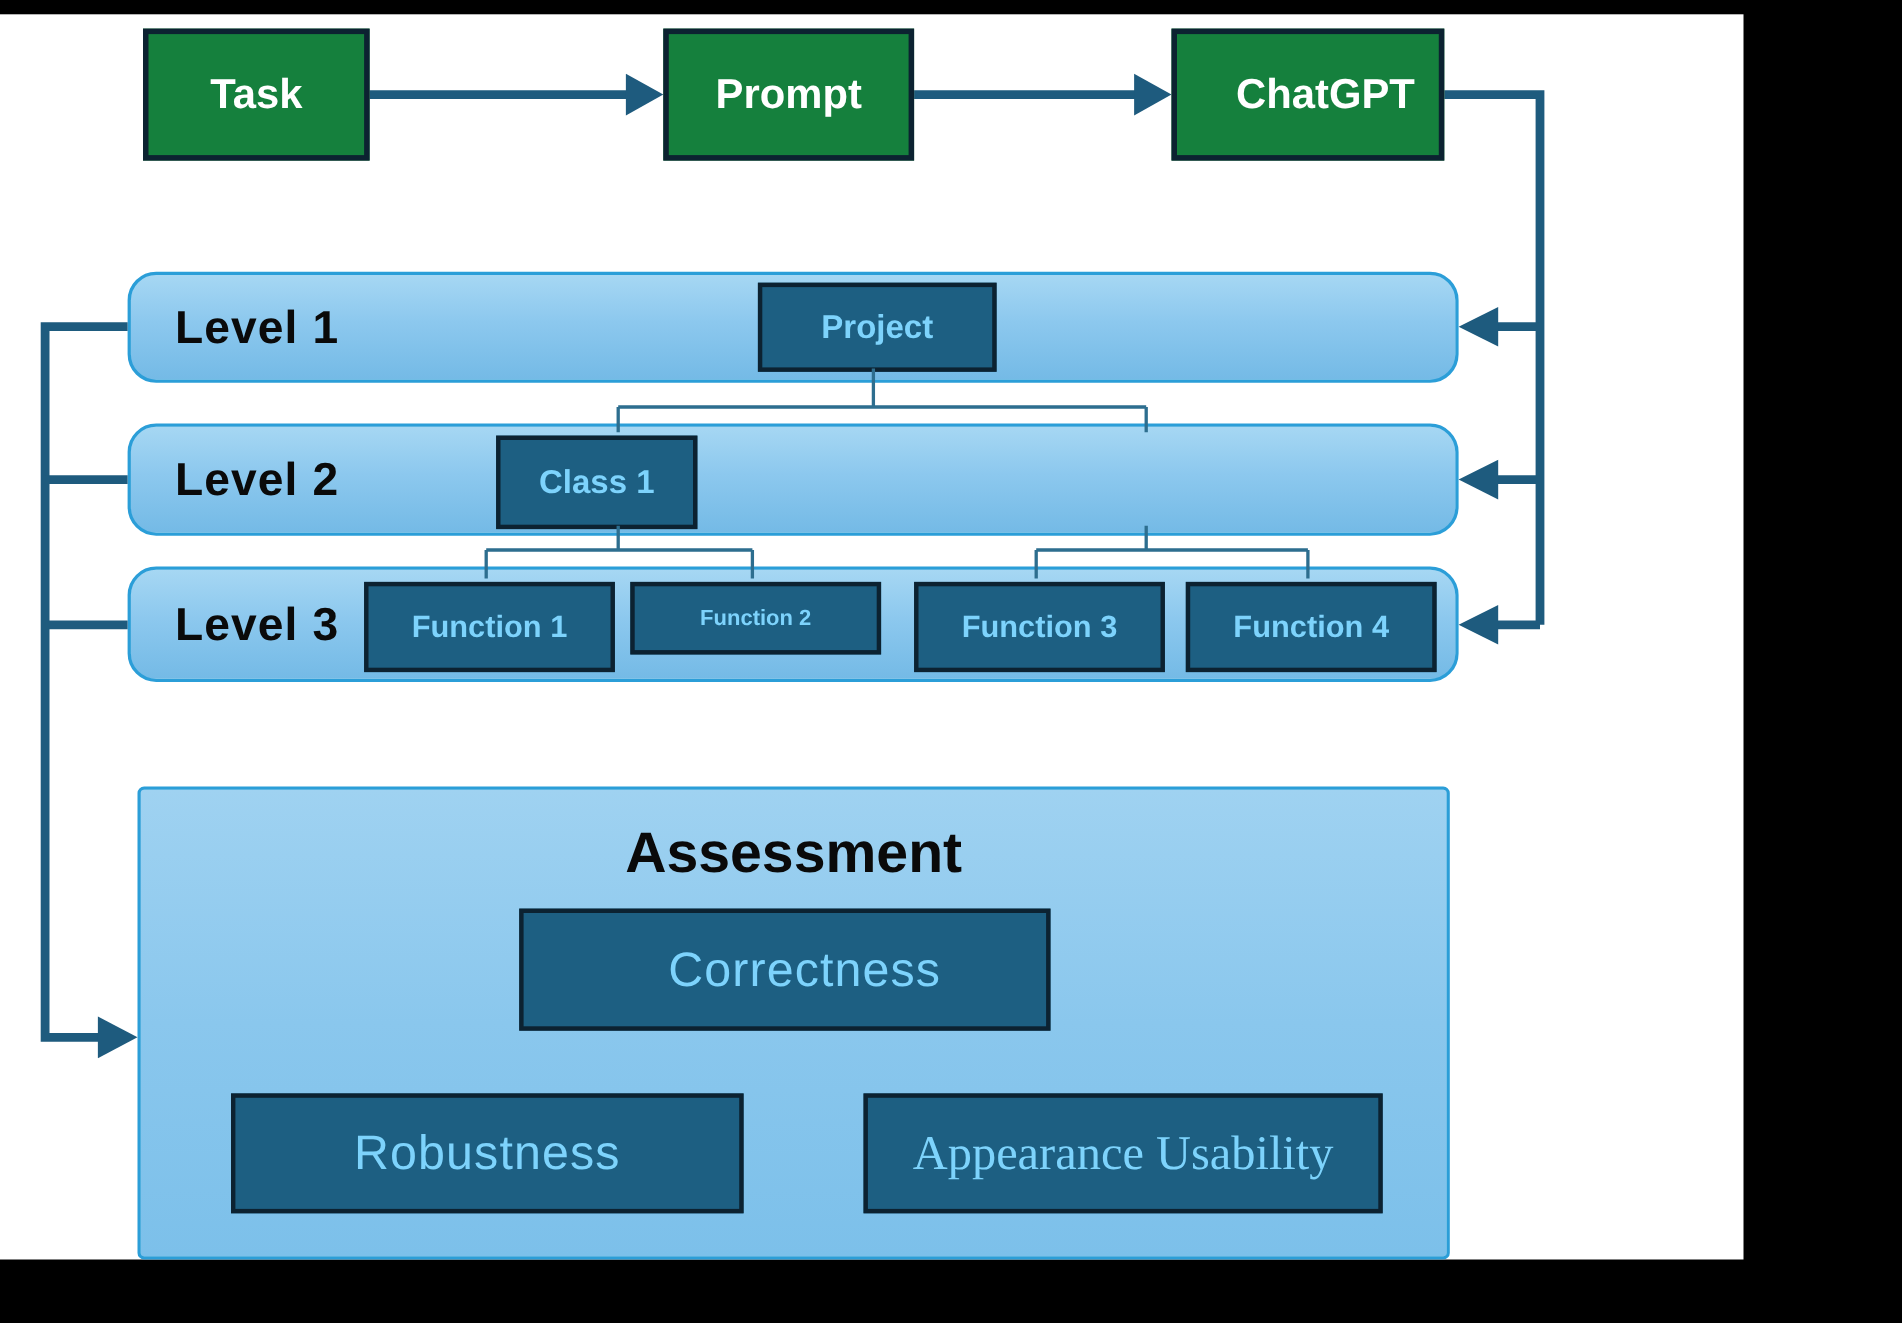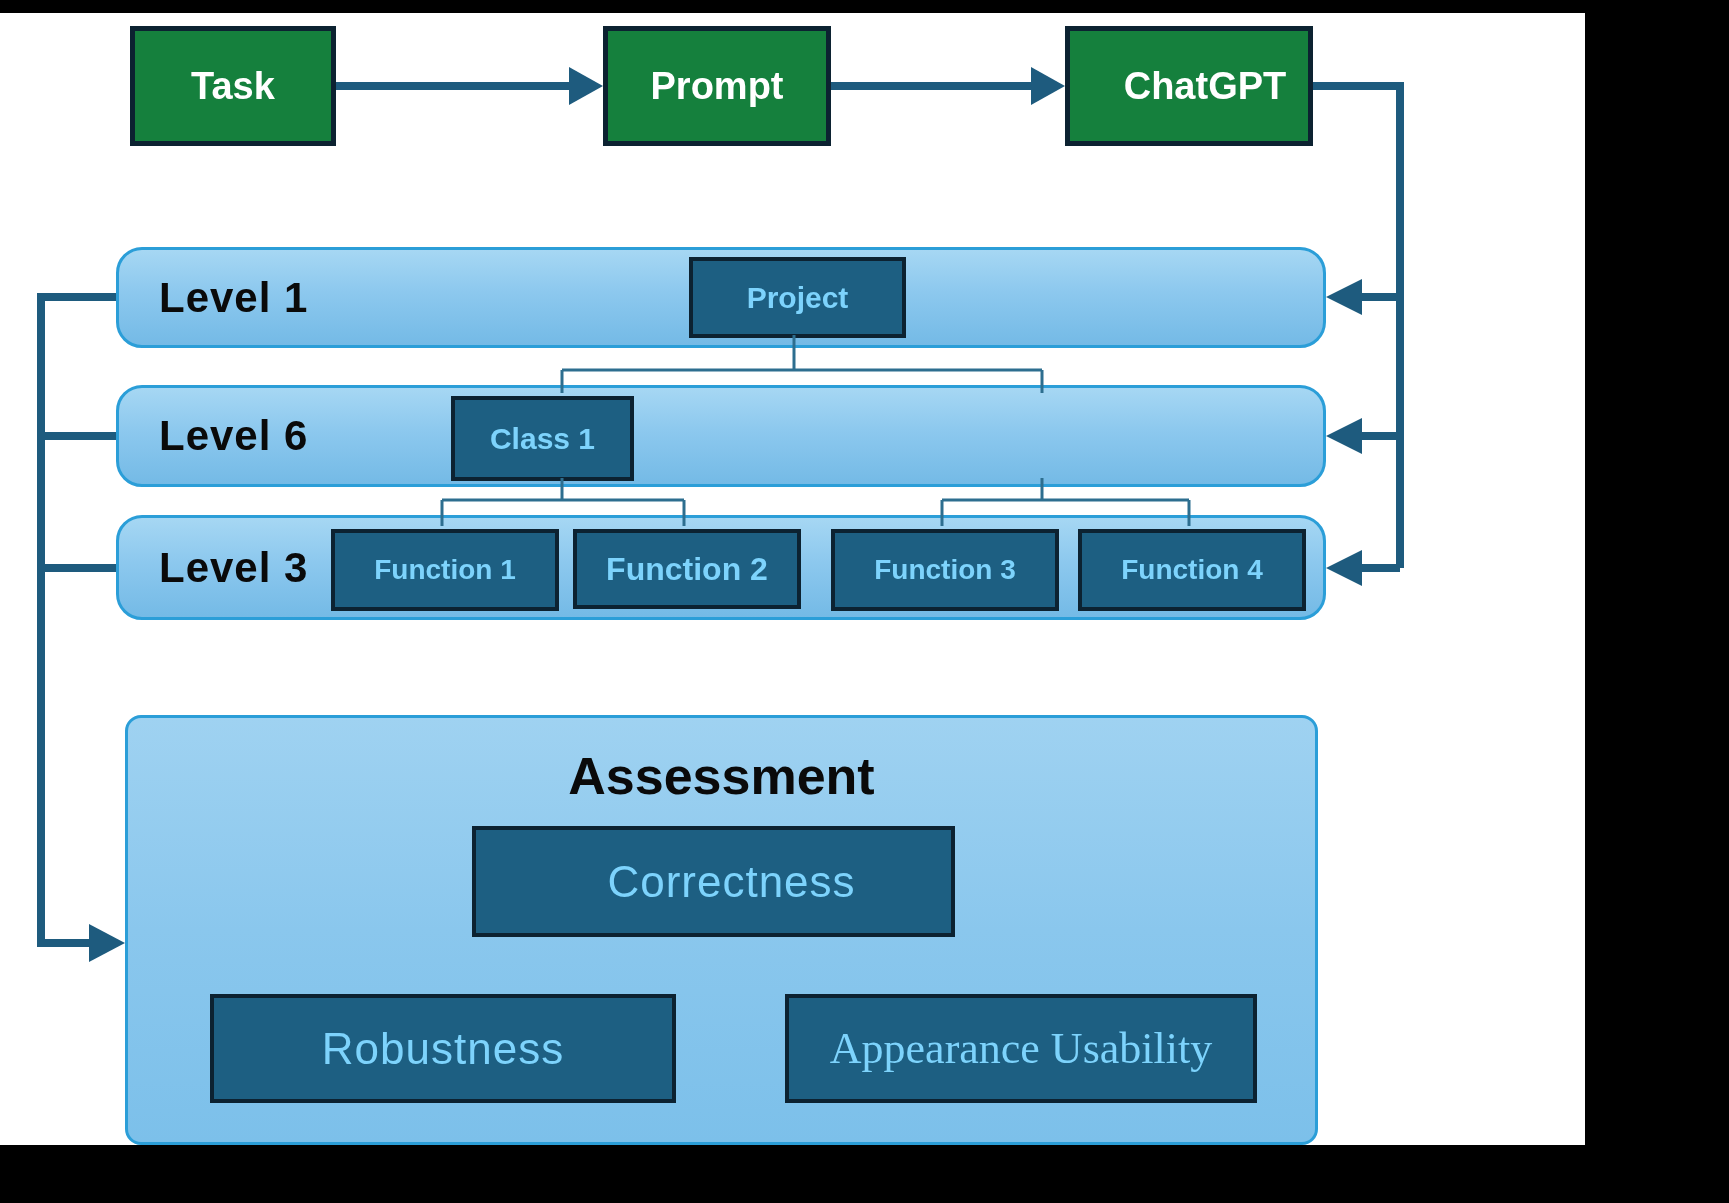--- a/index.html
+++ b/index.html
@@ -73,21 +73,21 @@
     white-space: nowrap;
   }
   .ibox.bold { font-weight: bold; }
   
   .assessment {
     position: absolute;
     box-sizing: border-box;
     left: 125px; top: 715px;
     width: 1193px; height: 430px;
     border: 3px solid #2B9ED8;
-    border-radius: 16px;
+    border-radius: 6px;
     background: linear-gradient(180deg, #9FD2F1 0%, #8AC7ED 50%, #7CC0EA 100%);
     z-index: 1;
   }
   .assessment-title {
     position: absolute;
     left: 0; right: 0;
     top: 28px;
     text-align: center;
     color: #0a0a0a;
     font-weight: bold;
@@ -145,28 +145,28 @@
   <div class="node" style="left:130px; top:26px; width:206px; height:120px;">Task</div>
   <div class="node" style="left:603px; top:26px; width:228px; height:120px;">Prompt</div>
   <div class="node" style="left:1065px; top:26px; width:248px; height:120px;padding-left:32px;">ChatGPT</div>
 
   <div class="row" style="top:247px; height:101px;">
     <span class="row-label">Level 1</span>
     <div class="ibox bold" style="left:570px; top:7px; width:217px; height:81px; font-size:30px;">Project</div>
   </div>
 
   <div class="row" style="top:385px; height:102px;">
-    <span class="row-label">Level 6</span>
+    <span class="row-label">Level 2</span>
     <div class="ibox bold" style="left:332px; top:8px; width:183px; height:85px; font-size:30px;">Class 1</div>
   </div>
 
   <div class="row" style="top:515px; height:105px;">
     <span class="row-label">Level 3</span>
     <div class="ibox bold" style="left:212px; top:11px; width:228px; height:82px; font-size:28px;">Function 1</div>
-    <div class="ibox bold" style="left:454px; top:11px; width:228px; height:80px; font-size:32px;">Function 2</div>
+    <div class="ibox bold" style="left:454px; top:11px; width:228px; height:66px; font-size:20px;">Function 2</div>
     <div class="ibox bold" style="left:712px; top:11px; width:228px; height:82px; font-size:28px;">Function 3</div>
     <div class="ibox bold" style="left:959px; top:11px; width:228px; height:82px; font-size:28px;">Function 4</div>
   </div>
 
   <div class="assessment">
     <div class="assessment-title">Assessment</div>
     <div class="ibox light-sans" style="left:344px; top:108px; width:483px; height:111px;padding-left:36px;">Correctness</div>
     <div class="ibox light-sans" style="left:82px; top:276px; width:466px; height:109px;">Robustness</div>
     <div class="ibox serif-label" style="left:657px; top:276px; width:472px; height:109px;">Appearance Usability</div>
   </div>

